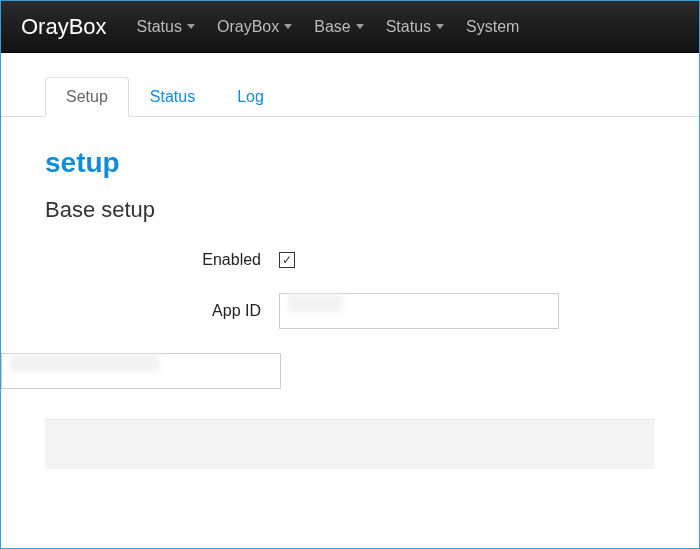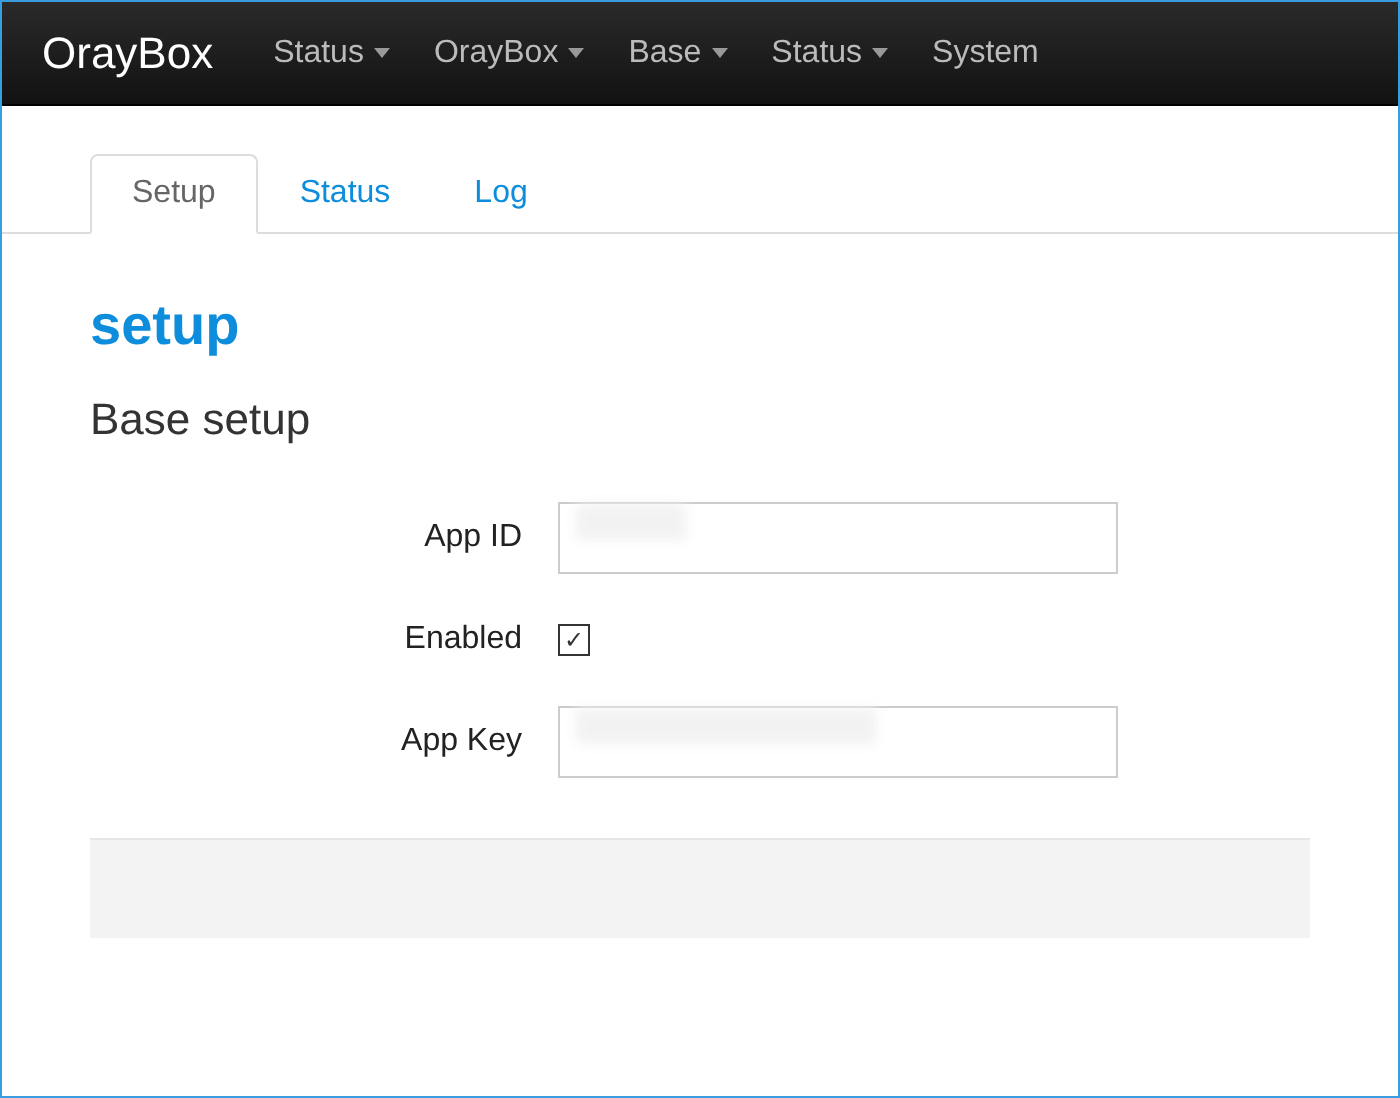--- a/index.html
+++ b/index.html
@@ -169,36 +169,35 @@
   <div class="tabs">
     <div class="tab active">Setup</div>
     <div class="tab">Status</div>
     <div class="tab">Log</div>
   </div>
 
   <h1 class="page-title">setup</h1>
   <h2 class="section-title">Base setup</h2>
 
   <div class="form-row">
-    <div class="form-label">App ID</div>
-    <div class="text-input">
-      <span class="blur-content" style="width:55px;">xxxxx</span>
-    </div>
-  </div>
-
-  <div class="form-row">
     <div class="form-label">Enabled</div>
     <div class="checkbox-wrap">
       <div class="checkbox">
         <span class="checkmark">✓</span>
       </div>
     </div>
   </div>
 
   <div class="form-row">
-    <div class="form-label">App Key</div>
+    <div class="form-label">App ID</div>
+    <div class="text-input">
+      <span class="blur-content" style="width:55px;">xxxxx</span>
+    </div>
+  </div>
+
+  <div class="form-row">
     <div class="text-input">
       <span class="blur-content" style="width:150px;">xxxxxxxxxxxxxxx</span>
     </div>
   </div>
 
   <div class="footer-band"></div>
 </div>
 
 </body></html>

